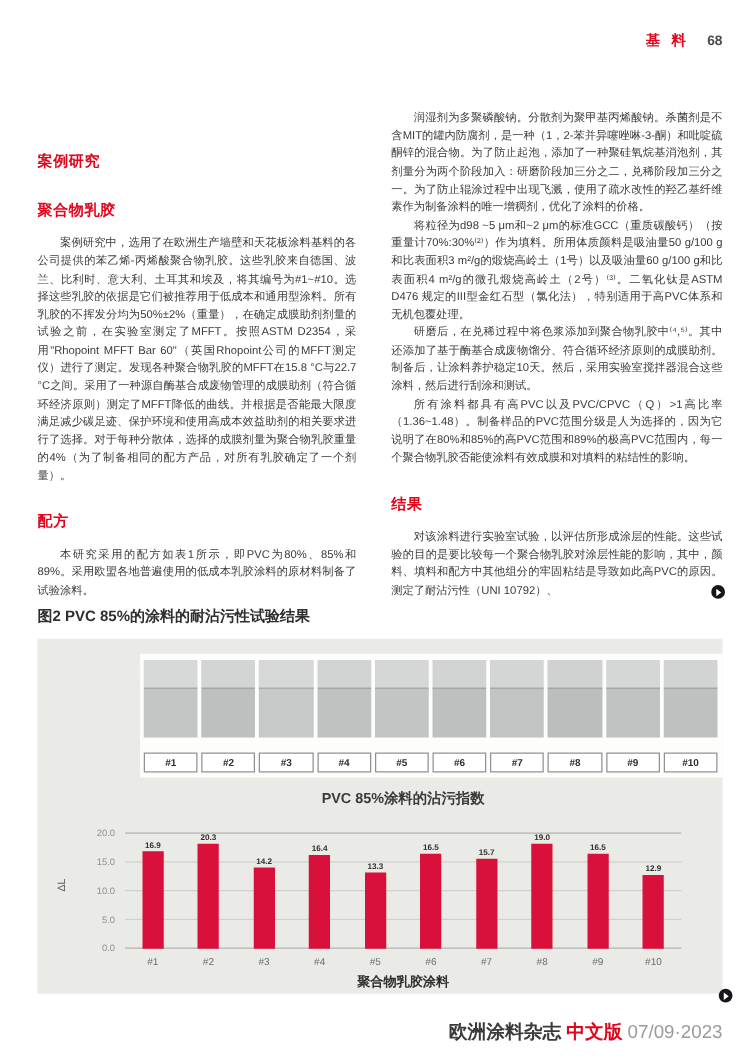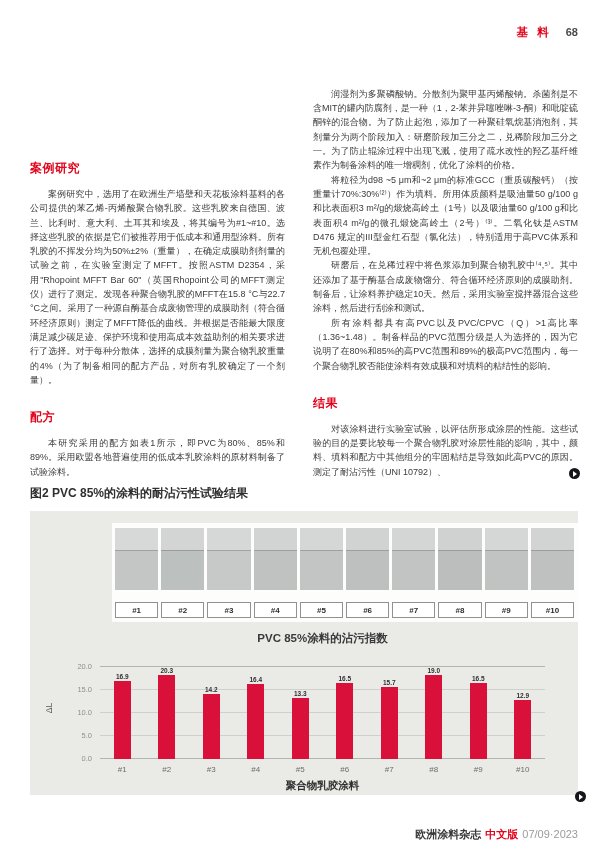--- a/index.html
+++ b/index.html
@@ -56,38 +56,39 @@
   .y-axis-title { position:absolute; left:14px; top:192px; font-size:8.5px; color:#555855; transform:rotate(-90deg); }
   .bars-row { position:absolute; left:0; right:0; top:0; bottom:0; display:flex; }
   .bar-slot { flex:1; position:relative; display:flex; flex-direction:column; justify-content:flex-end; align-items:center; height:100%; }
   .bar-value { font-size:6.5px; font-weight:bold; color:#2f2f2f; margin-bottom:1px; white-space:nowrap; }
   .bar { width:17px; }
   .x-tick-row { position:absolute; left:70px; width:445px; top:254px; display:flex; }
   .xtick { flex:1; text-align:center; font-size:8px; color:#6b6e6b; }
   .x-axis-title { position:absolute; left:70px; width:445px; top:268px; text-align:center; font-size:10.5px; font-weight:bold; color:#2f2f2f; }
   .panel-corner-arrow { position:absolute; right:-8px; bottom:-7px; }
   
-  .footer { margin-top:32px; display:flex; justify-content:flex-end; align-items:baseline; gap:4px; font-size:11px; }
+  .footer { margin-top:21px; display:flex; justify-content:flex-end; align-items:baseline; gap:4px; font-size:15px; }
   .footer .journal { color:#3a3a3a; font-weight:bold; }
   .footer .edition { color:#e2051c; font-weight:bold; }
   .footer .issue { color:#9b9b9b; }
 </style>
 </head>
 <body>
 
 <div class="page">
 
   <div class="header">
     <span class="section">基 料</span>
     <span class="pageno">68</span>
   </div>
 
   <div class="columns">
     <div class="col-left">
       <h2 class="sec first">案例研究</h2>
+      <h2 class="sec">聚合物乳胶</h2>
       <p class="body">案例研究中，选用了在欧洲生产墙壁和天花板涂料基料的各公司提供的苯乙烯-丙烯酸聚合物乳胶。这些乳胶来自德国、波兰、比利时、意大利、土耳其和埃及，将其编号为#1~#10。选择这些乳胶的依据是它们被推荐用于低成本和通用型涂料。所有乳胶的不挥发分均为50%±2%（重量），在确定成膜助剂剂量的试验之前，在实验室测定了MFFT。按照ASTM D2354，采用"Rhopoint MFFT Bar 60"（英国Rhopoint公司的MFFT测定仪）进行了测定。发现各种聚合物乳胶的MFFT在15.8 °C与22.7 °C之间。采用了一种源自酶基合成废物管理的成膜助剂（符合循环经济原则）测定了MFFT降低的曲线。并根据是否能最大限度满足减少碳足迹、保护环境和使用高成本效益助剂的相关要求进行了选择。对于每种分散体，选择的成膜剂量为聚合物乳胶重量的4%（为了制备相同的配方产品，对所有乳胶确定了一个剂量）。</p>
       <h2 class="sec">配方</h2>
       <p class="body">本研究采用的配方如表1所示，即PVC为80%、85%和89%。采用欧盟各地普遍使用的低成本乳胶涂料的原材料制备了试验涂料。</p>
     </div>
     <div class="col-right">
       <p class="body">润湿剂为多聚磷酸钠。分散剂为聚甲基丙烯酸钠。杀菌剂是不含MIT的罐内防腐剂，是一种（1，2-苯并异噻唑啉-3-酮）和吡啶硫酮锌的混合物。为了防止起泡，添加了一种聚硅氧烷基消泡剂，其剂量分为两个阶段加入：研磨阶段加三分之二，兑稀阶段加三分之一。为了防止辊涂过程中出现飞溅，使用了疏水改性的羟乙基纤维素作为制备涂料的唯一增稠剂，优化了涂料的价格。</p>
       <p class="body">将粒径为d98 ~5 μm和~2 μm的标准GCC（重质碳酸钙）（按重量计70%:30%⁽²⁾）作为填料。所用体质颜料是吸油量50 g/100 g和比表面积3 m²/g的煅烧高岭土（1号）以及吸油量60 g/100 g和比表面积4 m²/g的微孔煅烧高岭土（2号）⁽³⁾。二氧化钛是ASTM D476 规定的III型金红石型（氯化法），特别适用于高PVC体系和无机包覆处理。</p>
       <p class="body">研磨后，在兑稀过程中将色浆添加到聚合物乳胶中⁽⁴,⁵⁾。其中还添加了基于酶基合成废物馏分、符合循环经济原则的成膜助剂。制备后，让涂料养护稳定10天。然后，采用实验室搅拌器混合这些涂料，然后进行刮涂和测试。</p>
       <p class="body">所有涂料都具有高PVC以及PVC/CPVC（Q）&gt;1高比率（1.36~1.48）。制备样品的PVC范围分级是人为选择的，因为它说明了在80%和85%的高PVC范围和89%的极高PVC范围内，每一个聚合物乳胶否能使涂料有效成膜和对填料的粘结性的影响。</p>
       <h2 class="sec">结果</h2>

